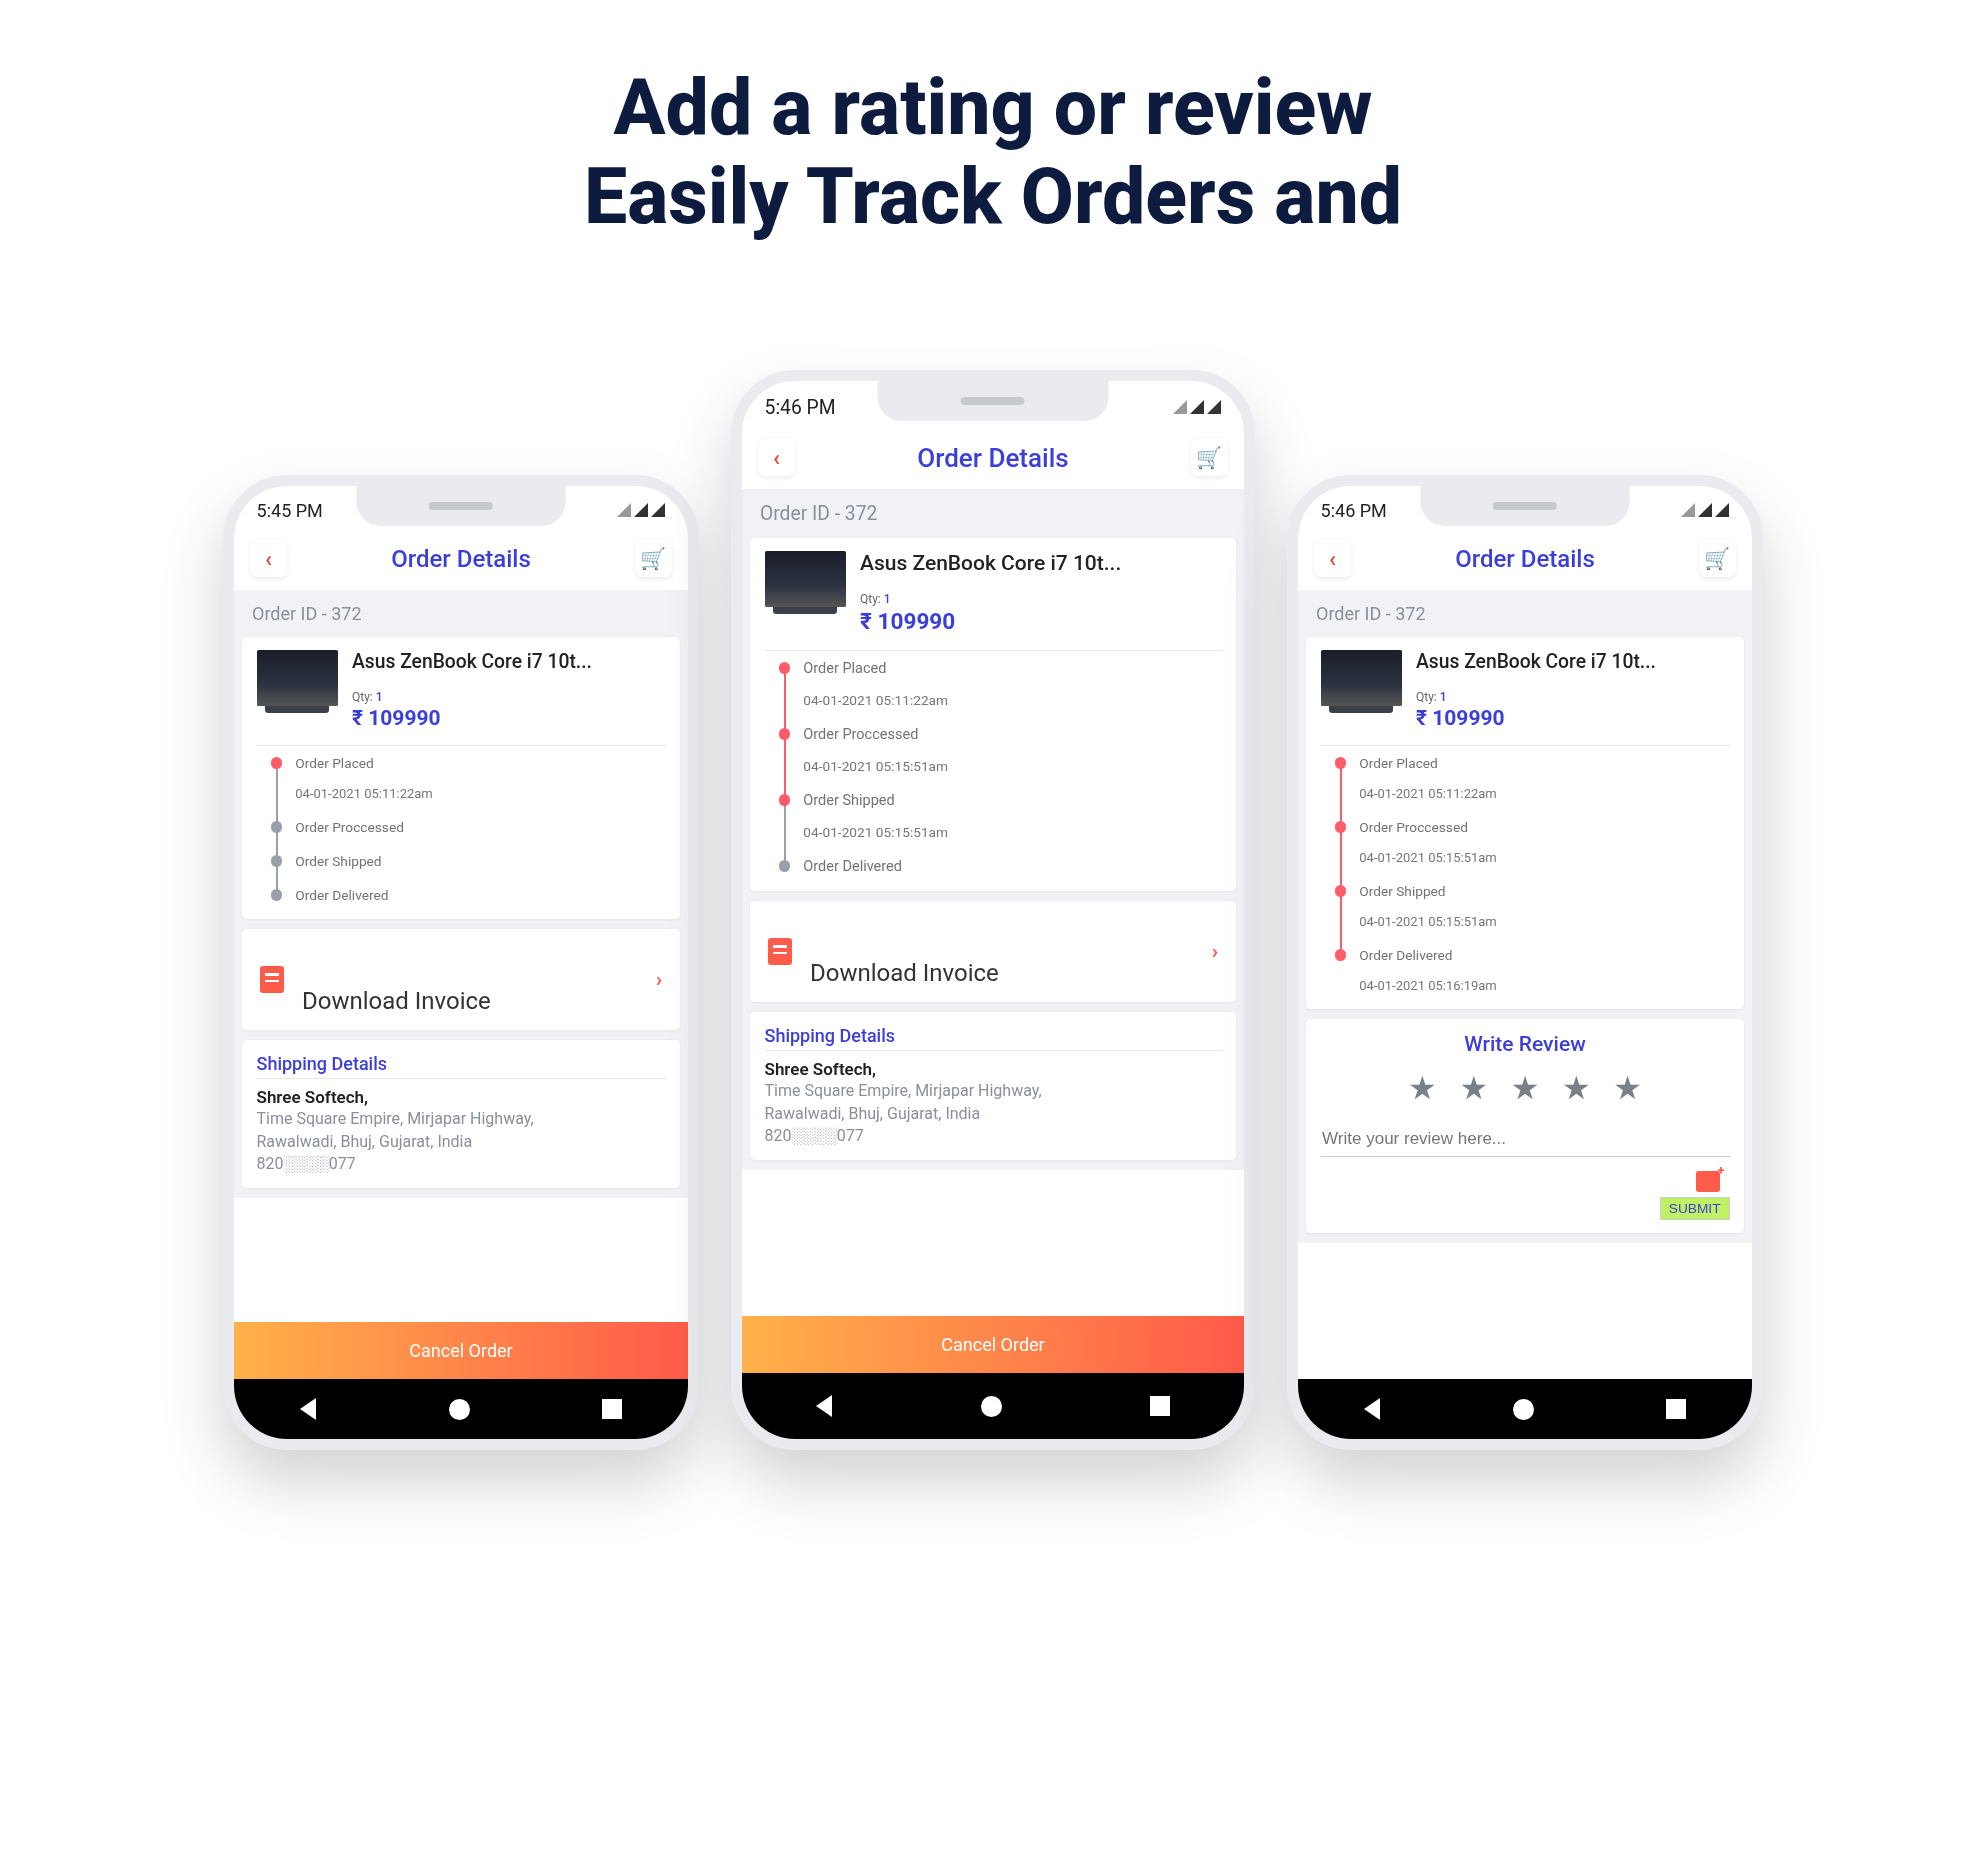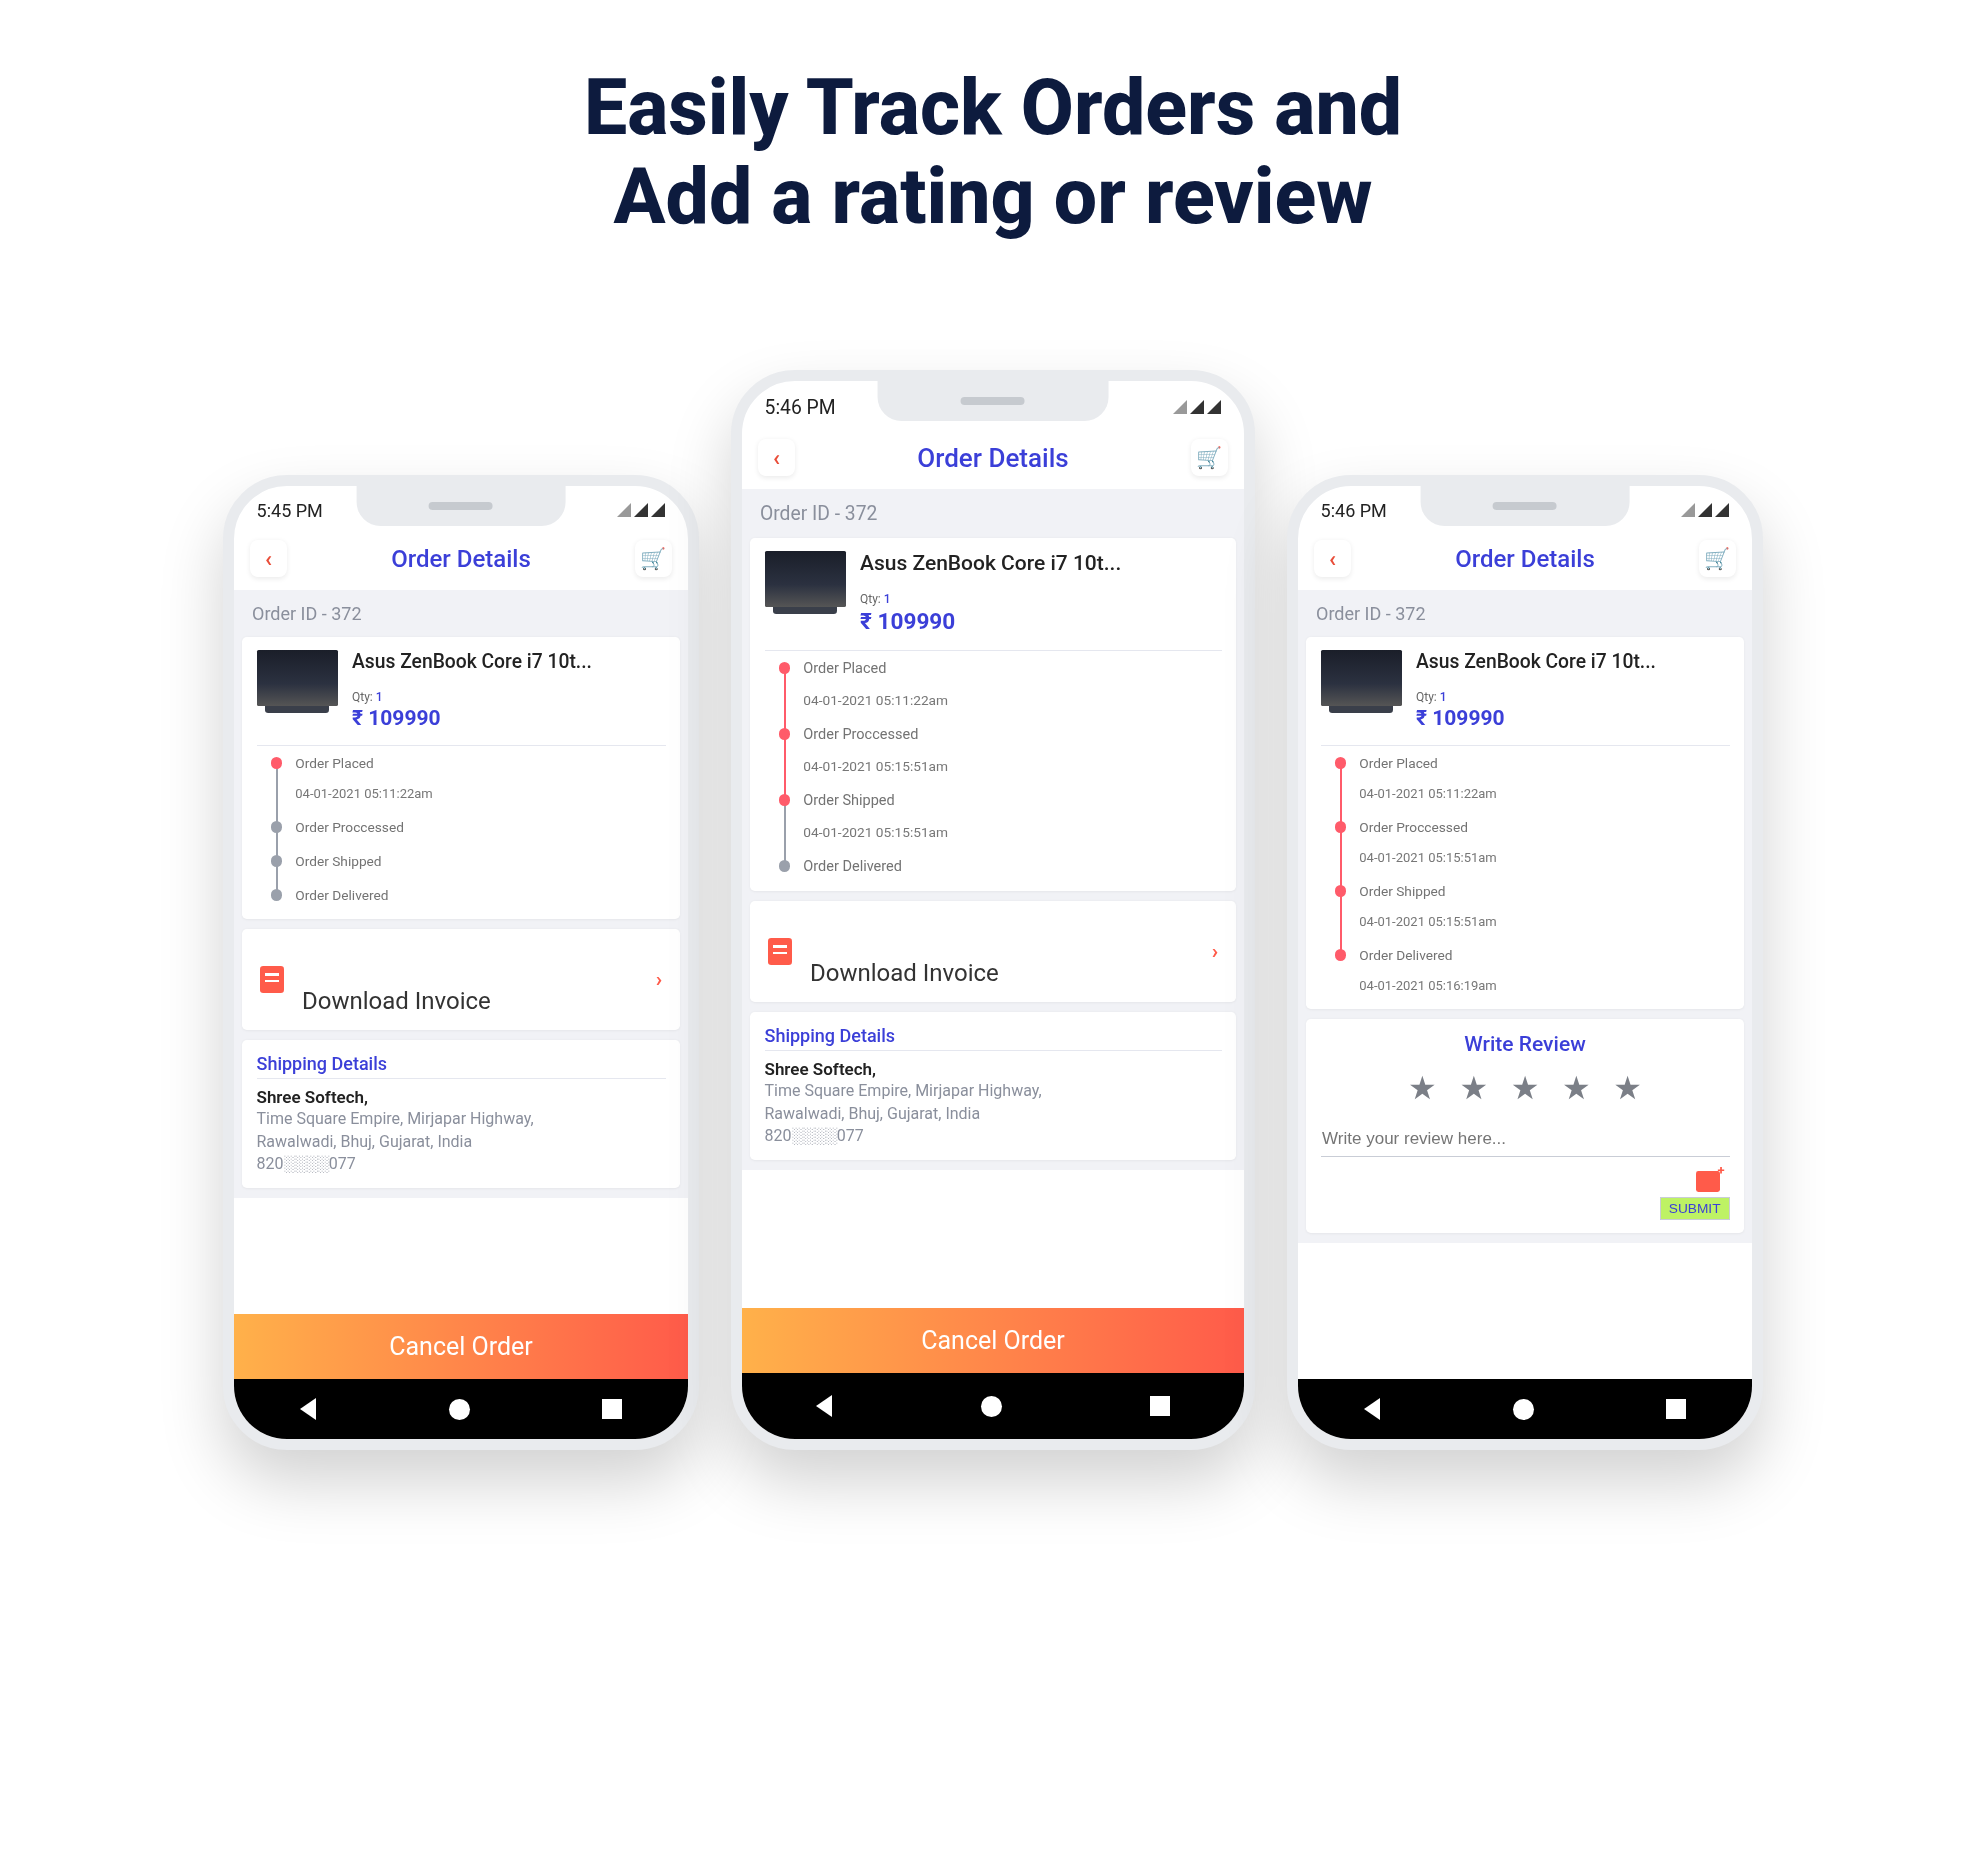--- a/index.html
+++ b/index.html
@@ -119,21 +119,21 @@
   .stars{display:flex;justify-content:center;gap:22.6px;margin-bottom:16px;}
   .star{font-size:32px;color:#7b7f87;cursor:pointer;}
   .review-input{width:100%;border:none;border-bottom:0.8px solid #c9cdd6;font-size:17px;color:#888;padding:6.4px 1.6px;background:transparent;}
   .review-actions{display:flex;justify-content:space-between;align-items:flex-end;margin-top:14.5px;}
   .img-add{width:24px;height:21px;background:#ff5b4a;border-radius:2.4px;position:relative;margin-left:auto;margin-right:9.7px;}
   .img-add::after{content:"+";position:absolute;top:-8px;right:-4.8px;color:#ff5b4a;font-weight:700;font-size:13px;}
   .submit-btn{border:0.8px solid #c9cdd6;background:#bef264;color:#3b3fd8;font-size:13.7px;padding:3.2px 8px;}
   .bottom-btn{
     position:absolute;left:0;right:0;
     background:linear-gradient(90deg,#ffb14a 0,#ff5b4a 100%);
-    color:#fff;font-size:25px;text-align:center;padding:18px 0;
+    color:#fff;font-size:18px;text-align:center;padding:18px 0;
   }
   .phone.small .bottom-btn{bottom:60px;}
   .phone.large .bottom-btn{bottom:66px;}
   .nav-bar{
     position:absolute;left:0;right:0;bottom:0;height:60px;background:#000;
     display:flex;justify-content:space-around;align-items:center;
   }
   .phone.large .nav-bar{height:66px;}
   .nav-tri{width:0;height:0;border-top:11.3px solid transparent;border-bottom:11.3px solid transparent;border-right:16px solid #fff;}
   .nav-circ{width:21px;height:21px;border-radius:50%;background:#fff;}
@@ -143,22 +143,22 @@
   .large .order-id{font-size:19.3px;}
   .large .app-title{font-size:26px;}
   .large .status-bar{font-size:19.3px;height:52px;}
   .large .tl-text .t1{font-size:14.5px;}
   .large .tl-text .t2{font-size:13.7px;}
 </style>
 </head>
 <body>
 
 <div class="headline">
+  <div>Add a rating or review</div>
   <div>Easily Track Orders and</div>
-  <div>Add a rating or review</div>
 </div>
 
 <div class="phones-row">
 
   <div class="phone small">
     <div class="notch">
         <div class="speaker"></div>
       </div>
     <div class="status-bar">
       <span>5:45 PM</span>

